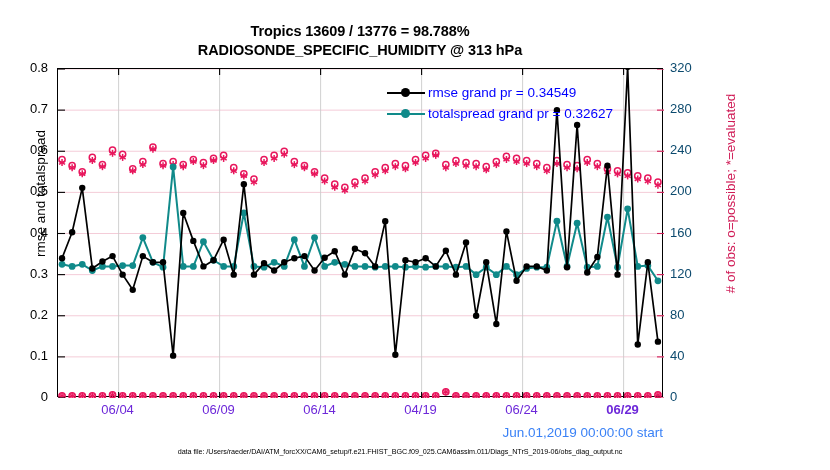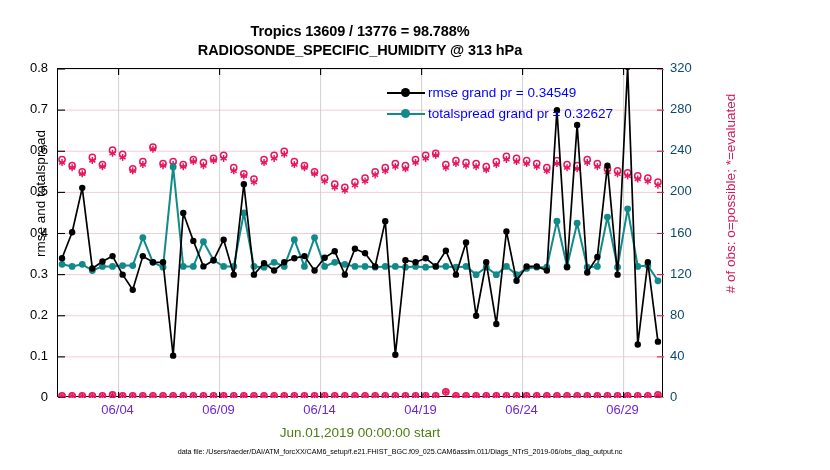--- a/index.html
+++ b/index.html
@@ -103,23 +103,23 @@
     text-align: center;
     font-size: 13.5px;
     color: #d01b56;
     transform: rotate(-90deg);
   }
   #xlabel {
     position: absolute;
     left: 57px;
     top: 425px;
     width: 606px;
-    text-align: center;
+    text-align: right;
     font-size: 13.5px;
-    color: #4d7c0f;
+    color: #3b82f6;
   }
 
   
   #footer {
     position: absolute;
     left: 0;
     top: 447px;
     width: 800px;
     text-align: center;
     font-size: 7.2px;
@@ -865,21 +865,21 @@
       <div class="ytick-right" style="top: 109.125px;">280</div>
       <div class="ytick-right" style="top: 68px;">320</div>
     </div>
 
   <div id="xlabels">
       <div class="xtick" style="left: 82.6px;">06/04</div>
       <div class="xtick" style="left: 183.6px;">06/09</div>
       <div class="xtick" style="left: 284.6px;">06/14</div>
       <div class="xtick" style="left: 385.6px;">04/19</div>
       <div class="xtick" style="left: 486.6px;">06/24</div>
-      <div class="xtick" style="left: 587.6px;">06/29</div>
+      <div class="xtick" style="left: 587.6px; font-weight: bold;">06/29</div>
     </div>
 
   <div id="ylabel-left">rmse and totalspread</div>
   <div id="ylabel-right"># of obs: o=possible; *=evaluated</div>
   <div id="xlabel">Jun.01,2019 00:00:00 start</div>
 
   <div id="legend">
     <div class="legend-row">
       <span class="legend-swatch">
         <span class="lg-line" style="background:#000000"></span>

